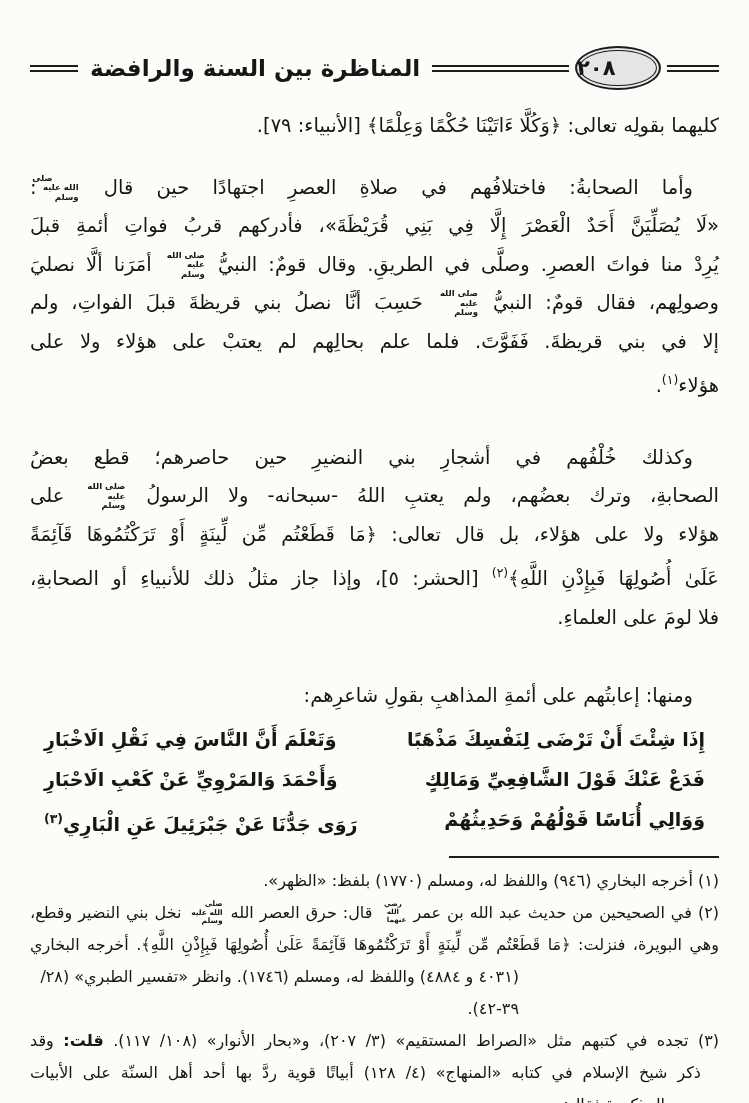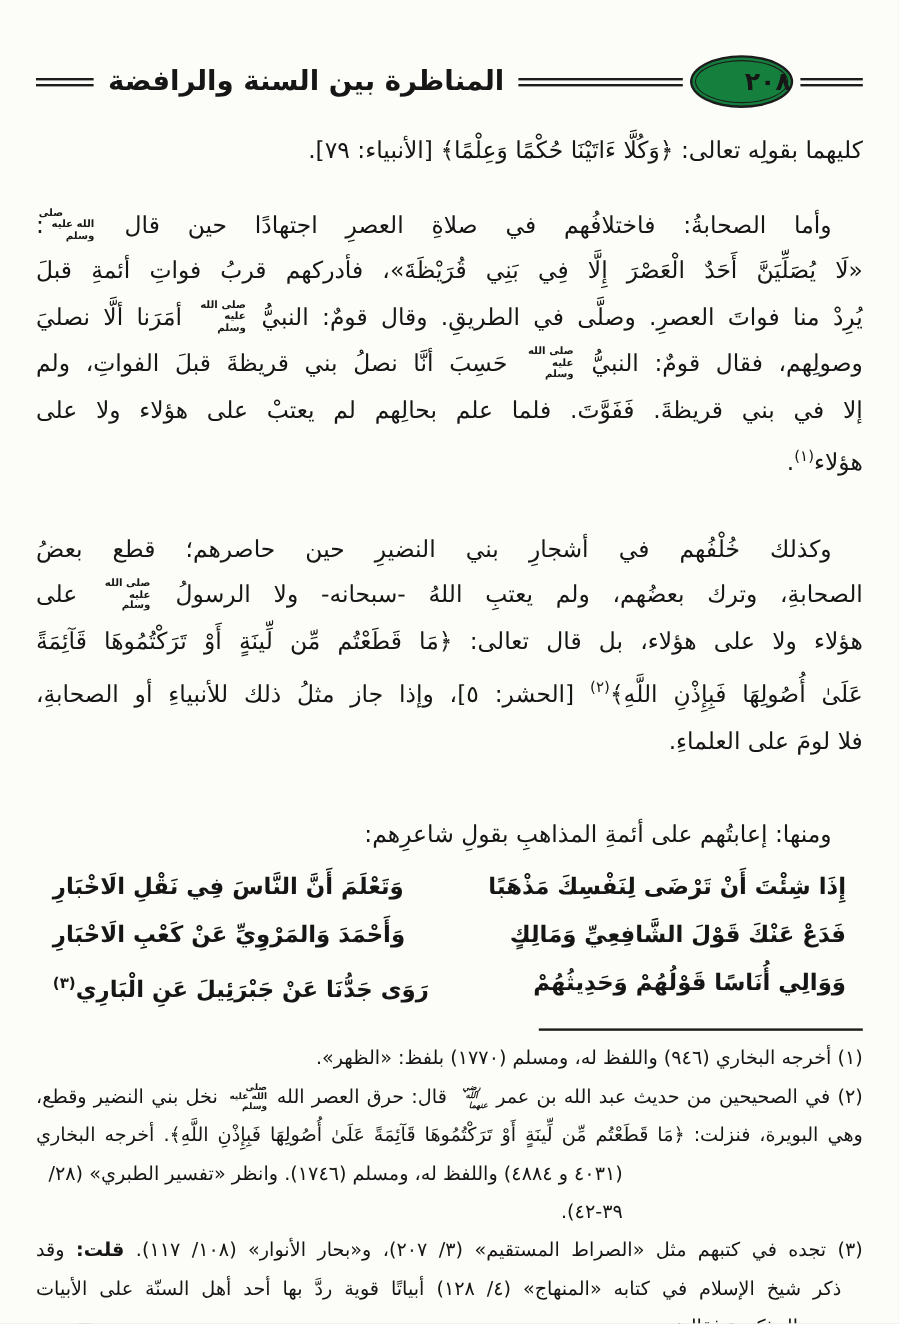--- a/index.html
+++ b/index.html
@@ -18,22 +18,22 @@
 
   
   .header { margin-top:46px; display:flex; align-items:center; }
   .dline { height:7px; border-top:2px solid #1c1c1c; border-bottom:2px solid #1c1c1c; box-sizing:border-box; }
   .dline.r { width:52px; }
   .dline.mid { flex:1 1 auto; }
   .dline.l { width:48px; }
   .oval {
     width:86px; height:44px; margin:0 6px;
     border:2px solid #1c1c1c; border-radius:50%;
-    display:flex; align-items:center; justify-content:flex-start;
-    position:relative; box-sizing:border-box; background:#15803d;
+    display:flex; align-items:center; justify-content:flex-end;
+    position:relative; box-sizing:border-box; background:#e5e5e5;
   }
   .oval::after { content:""; position:absolute; inset:2px; border:1.5px solid #1c1c1c; border-radius:50%; }
   .oval .num { font-size:21px; font-weight:bold; letter-spacing:2px; }
   .book-title { font-weight:bold; font-size:23px; margin:0 12px; white-space:nowrap; }
 
   
   .bl { font-size:19.5px; line-height:38.5px; }
   .just { text-align:justify; text-align-last:justify; }
   .endline { }
   .indent { text-indent:26px; }
@@ -46,21 +46,21 @@
 
   .sall {
     display:inline-block; width:40px;
     font-size:8.5px; line-height:1.12; text-align:right;
     vertical-align:middle; font-weight:bold; margin:0 2px;
   }
   .sall.small { width:33px; font-size:7.5px; }
   .radi {
     display:inline-block; width:27px;
     font-size:7px; line-height:1.1; text-align:center;
-    vertical-align:middle; font-weight:bold; margin:0 1px;font-style:italic;
+    vertical-align:middle; font-weight:bold; margin:0 1px;
   }
 
   
   .poem { margin-top:3px; padding:0 14px; }
   .poem-row { display:flex; justify-content:space-between; font-weight:bold; font-size:19px; line-height:40px; }
   .hemistich { white-space:nowrap; }
 
   
   .fsep { width:270px; border-top:2px solid #1c1c1c; margin-top:12px; }
   .footnotes { margin-top:7px; font-size:16px; }

